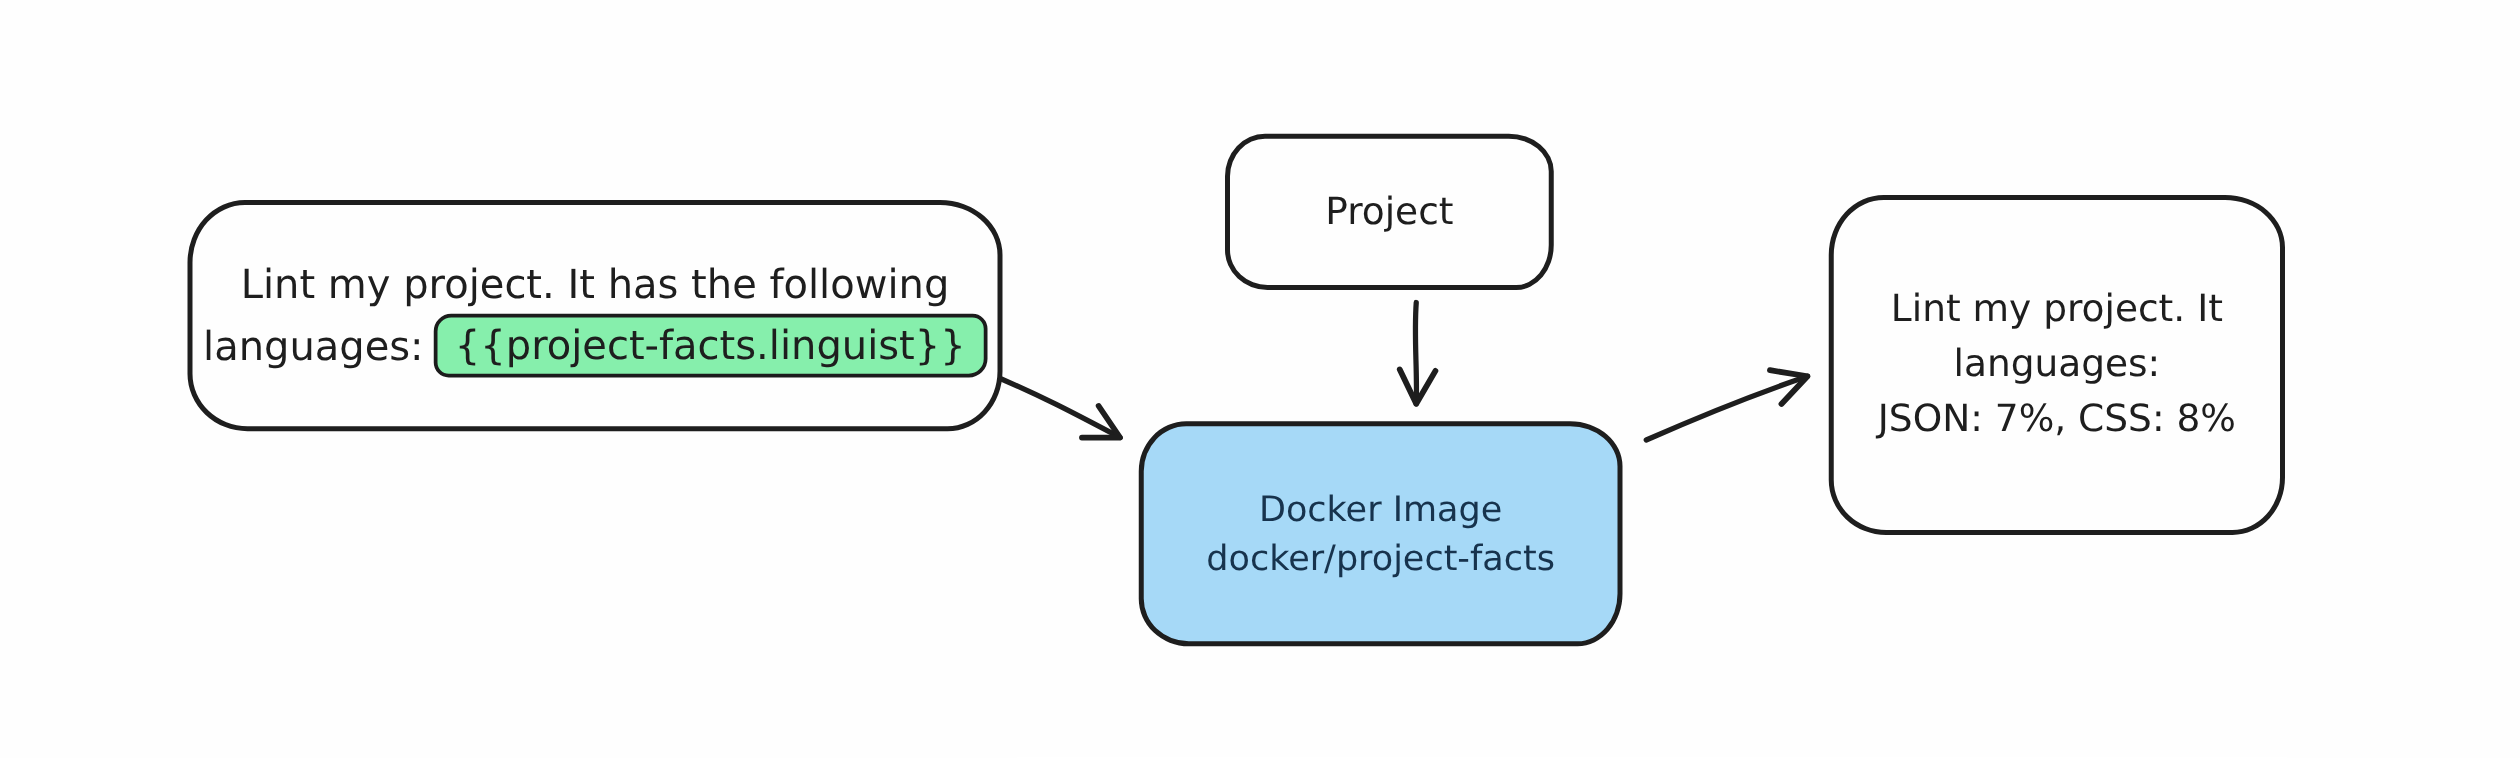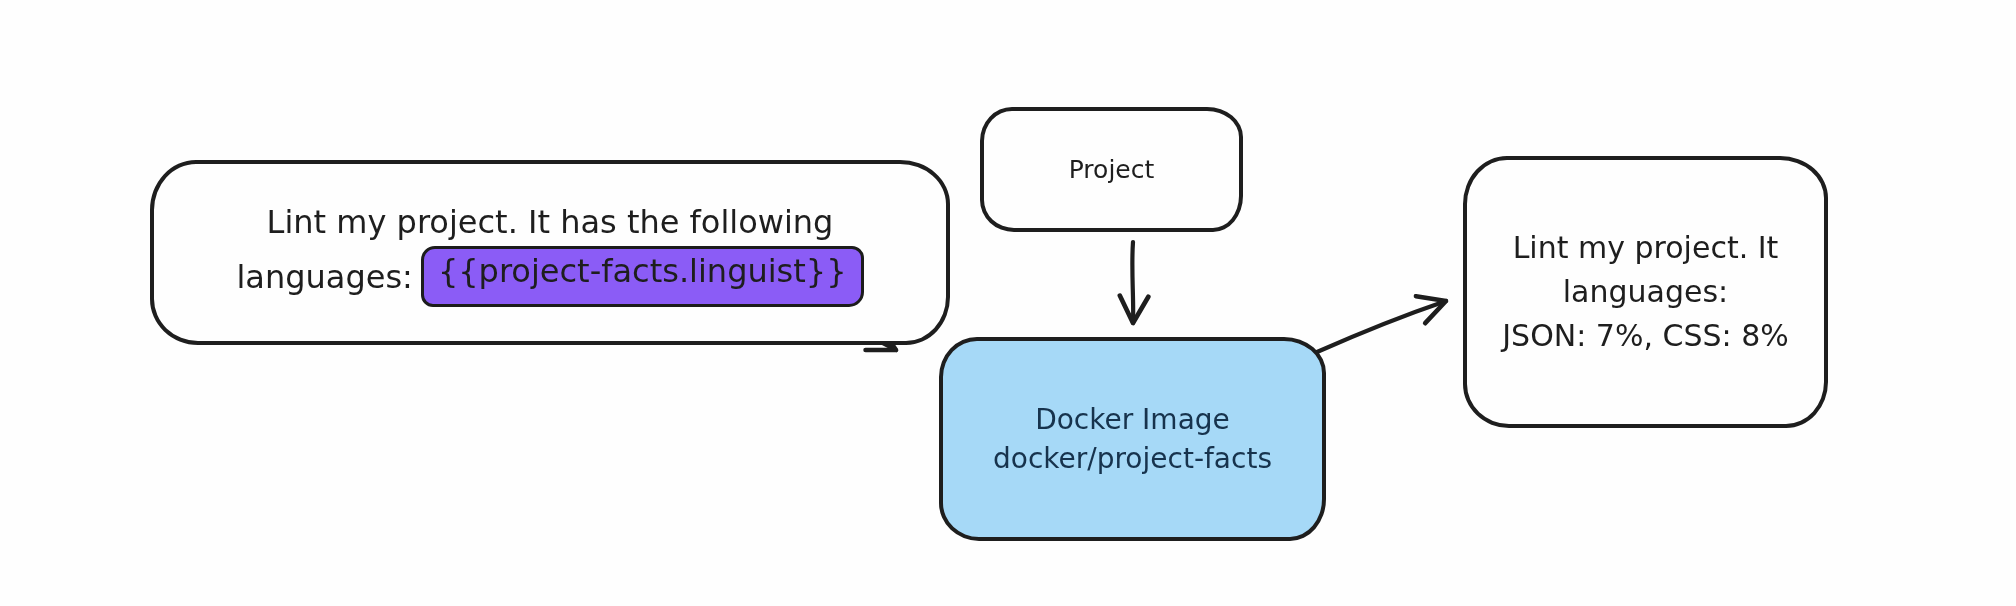--- a/index.html
+++ b/index.html
@@ -17,45 +17,45 @@
     box-sizing: border-box;
     border: 4px solid #1e1e1e;
     display: flex;
     flex-direction: column;
     align-items: center;
     justify-content: center;
     text-align: center;
     background: #fefefe;
   }
   .node-prompt {
-    left: 150px; top: 160px; width: 800px; height: 185px;
+    left: 150px; top: 160px; width: 652px; height: 185px;
     border-radius: 46px 50px 44px 48px / 50px 44px 48px 46px;
     font-size: 32px; line-height: 48px;
   }
   .node-prompt .line2 { display: flex; align-items: center; gap: 8px; }
   .code-chip {
     display: inline-block;
-    background: #8b5cf6;
+    background: #86efac;
     border: 3.5px solid #1c1c1c;
     border-radius: 14px 12px 15px 12px;
-    padding: 1px 14px 12px 14px;
+    padding: 1px 14px 2px 14px;
     line-height: 42px;
     white-space: nowrap;
   }
   .node-project {
     left: 980px; top: 107px; width: 263px; height: 125px;
     border-radius: 32px 36px 30px 34px / 34px 30px 36px 32px;
-    font-size: 25px;
+    font-size: 30px;
   }
   .node-docker {
-    left: 911px; top: 337px; width: 387px; height: 204px;
+    left: 911px; top: 337px; width: 387px; height: 180px;
     border-radius: 38px 42px 36px 40px / 40px 36px 42px 38px;
     background: #a6d9f7;
     color: #17334d;
-    font-size: 28px; line-height: 39px; margin-left: 28px;
+    font-size: 28px; line-height: 39px;
   }
   .node-result {
     left: 1463px; top: 145px; width: 365px; height: 272px;
     border-radius: 44px 48px 42px 46px / 48px 42px 46px 44px;
     font-size: 30px; line-height: 44px; margin-top: 11px;
   }
   .edges-layer {
     position: absolute;
     left: 0; top: 0;
     width: 2016px; height: 606px;

